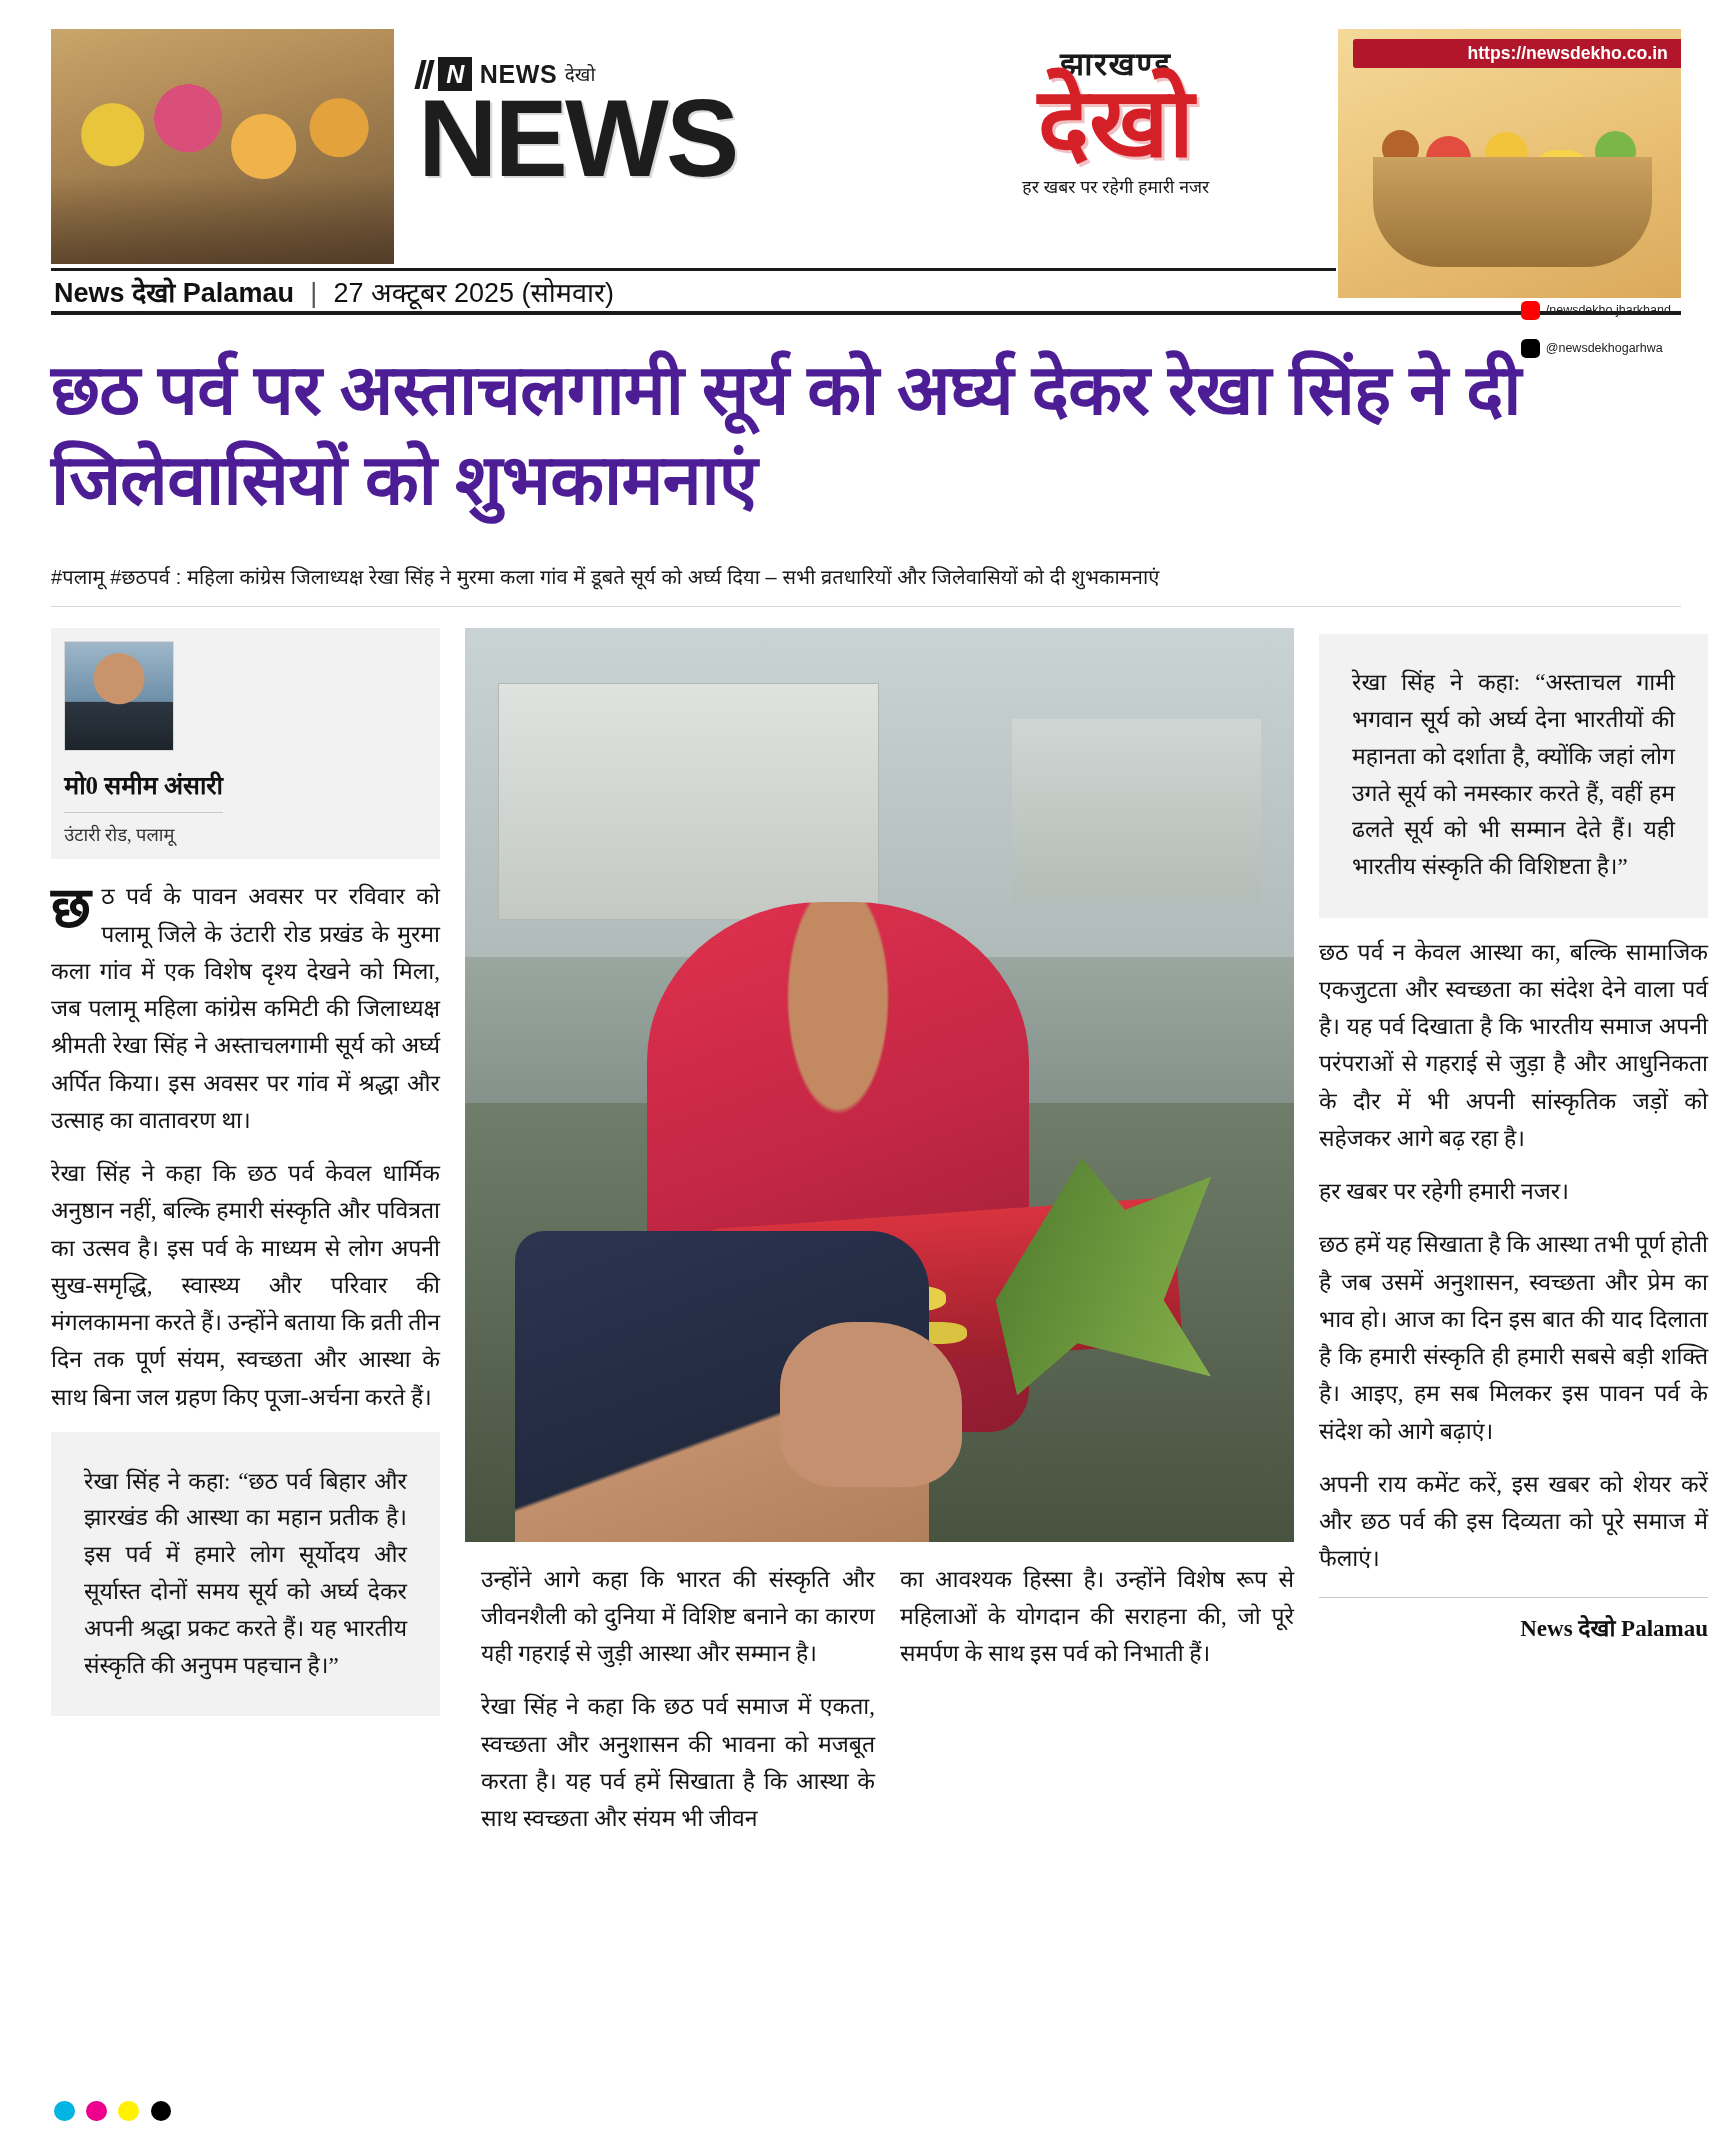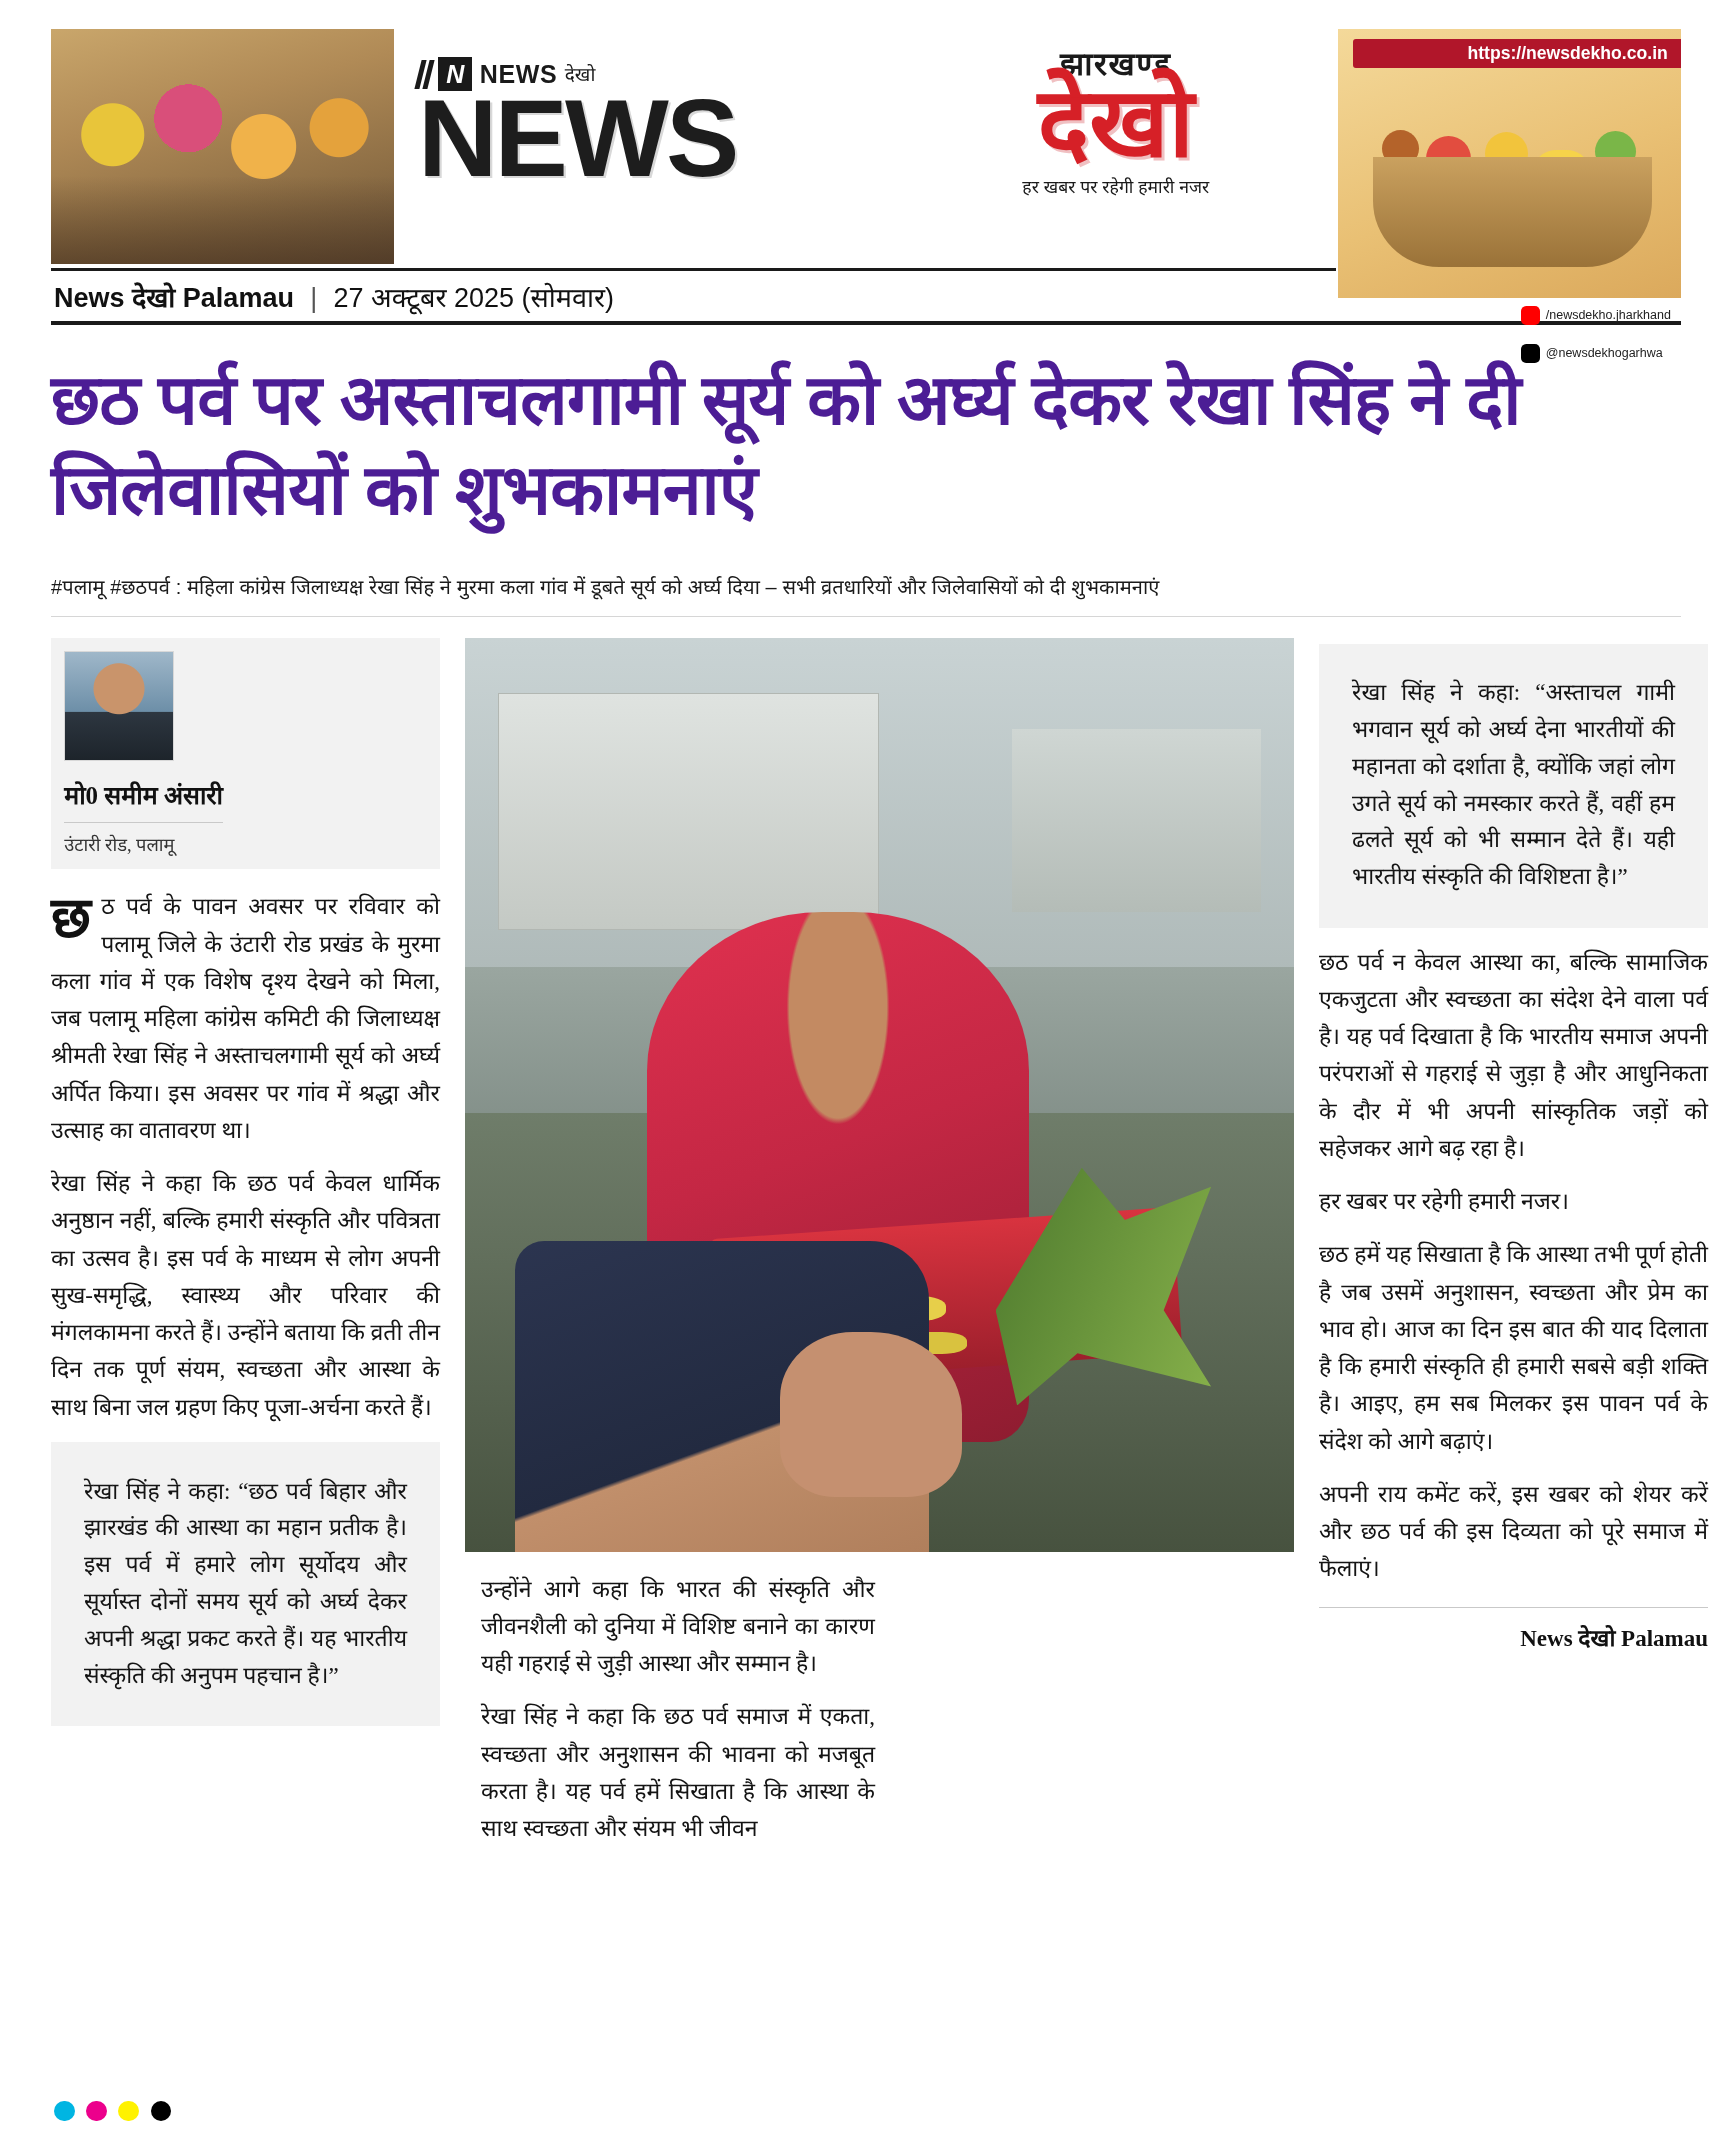--- a/index.html
+++ b/index.html
@@ -106,21 +106,21 @@
   }
   .fruit { position:absolute; border-radius:50%; }
   .f1 { width:45px;height:45px;background:#e24d3f; bottom:117px; left:88px;}
   .f2 { width:43px;height:43px;background:#f2c43c; bottom:123px; left:147px;}
   .f3 { width:51px;height:38px;background:#f6d34a; bottom:110px; left:198px; border-radius:40%;}
   .f4 { width:41px;height:41px;background:#7ab648; bottom:126px; left:257px;}
   .f5 { width:37px;height:37px;background:#b4632a; bottom:131px; left:44px;}
 
   
   .subbar {
-    display:flex; align-items:center; height: 54px; border-bottom: 4.4px solid #1a1a1a;
+    display:flex; align-items:center; height: 44px; border-bottom: 4.4px solid #1a1a1a;
   }
   .subbar-left {
     font-size: 27px; font-weight: bold; color:#111; padding-left: 2.9px; white-space:nowrap;
   }
   .subbar-left .sep { font-weight: normal; color:#555; margin: 0 8.8px; }
   .subbar-left .date { font-weight: normal; }
   .social {
     margin-left:auto; display:flex; gap: 19px; padding-right: 4.4px; flex-direction: column;
   }
   .soc { display:flex; align-items:center; gap:5.9px; font-size:12.5px; color:#222; }
@@ -384,20 +384,21 @@
         <div class="ph-arm"></div>
         <div class="ph-hand"></div>
       </div>
 
       <div class="under-photo">
         <div>
           <p class="body">उन्होंने आगे कहा कि भारत की संस्कृति और जीवनशैली को दुनिया में विशिष्ट बनाने का कारण यही गहराई से जुड़ी आस्था और सम्मान है।</p>
           <p class="body">रेखा सिंह ने कहा कि छठ पर्व समाज में एकता, स्वच्छता और अनुशासन की भावना को मजबूत करता है। यह पर्व हमें सिखाता है कि आस्था के साथ स्वच्छता और संयम भी जीवन</p>
         </div>
         <div>
+          <p class="body">का आवश्यक हिस्सा है। उन्होंने विशेष रूप से महिलाओं के योगदान की सराहना की, जो पूरे समर्पण के साथ इस पर्व को निभाती हैं।</p>
         </div>
       </div>
     </div>
 
     <div class="col">
       <div class="quote-box">
         <p>रेखा सिंह ने कहा: “अस्ताचल गामी भगवान सूर्य को अर्घ्य देना भारतीयों की महानता को दर्शाता है, क्योंकि जहां लोग उगते सूर्य को नमस्कार करते हैं, वहीं हम ढलते सूर्य को भी सम्मान देते हैं। यही भारतीय संस्कृति की विशिष्टता है।”</p>
       </div>
       <p class="body">छठ पर्व न केवल आस्था का, बल्कि सामाजिक एकजुटता और स्वच्छता का संदेश देने वाला पर्व है। यह पर्व दिखाता है कि भारतीय समाज अपनी परंपराओं से गहराई से जुड़ा है और आधुनिकता के दौर में भी अपनी सांस्कृतिक जड़ों को सहेजकर आगे बढ़ रहा है।</p>
       <p class="body">हर खबर पर रहेगी हमारी नजर।</p>

